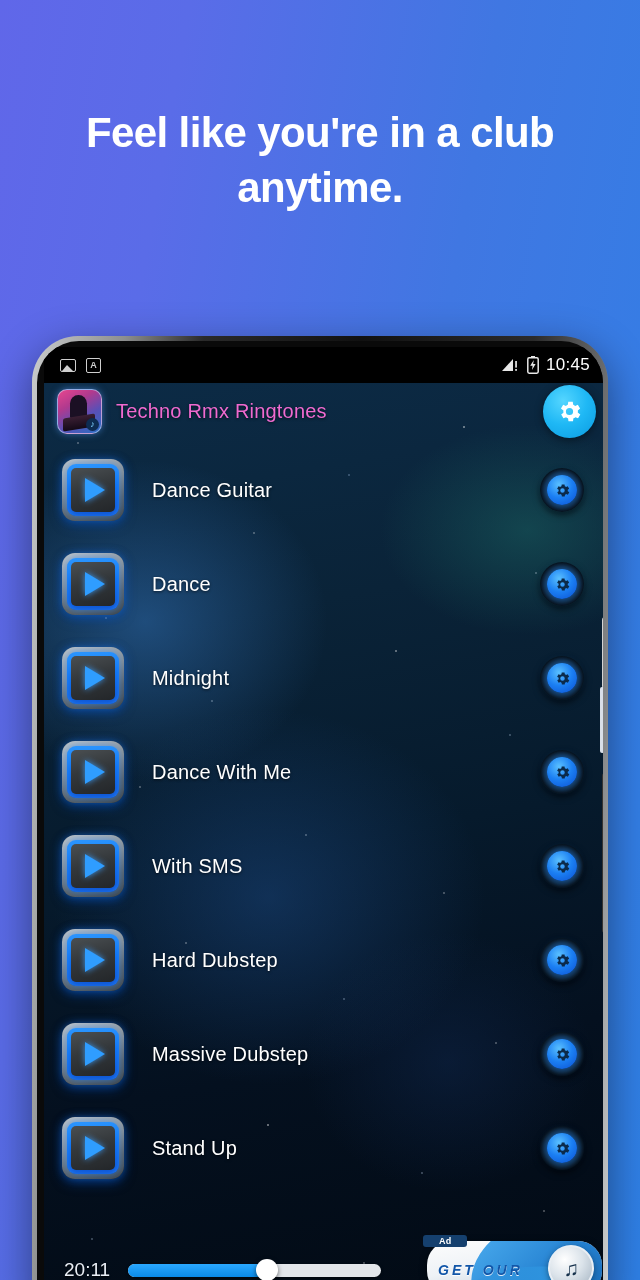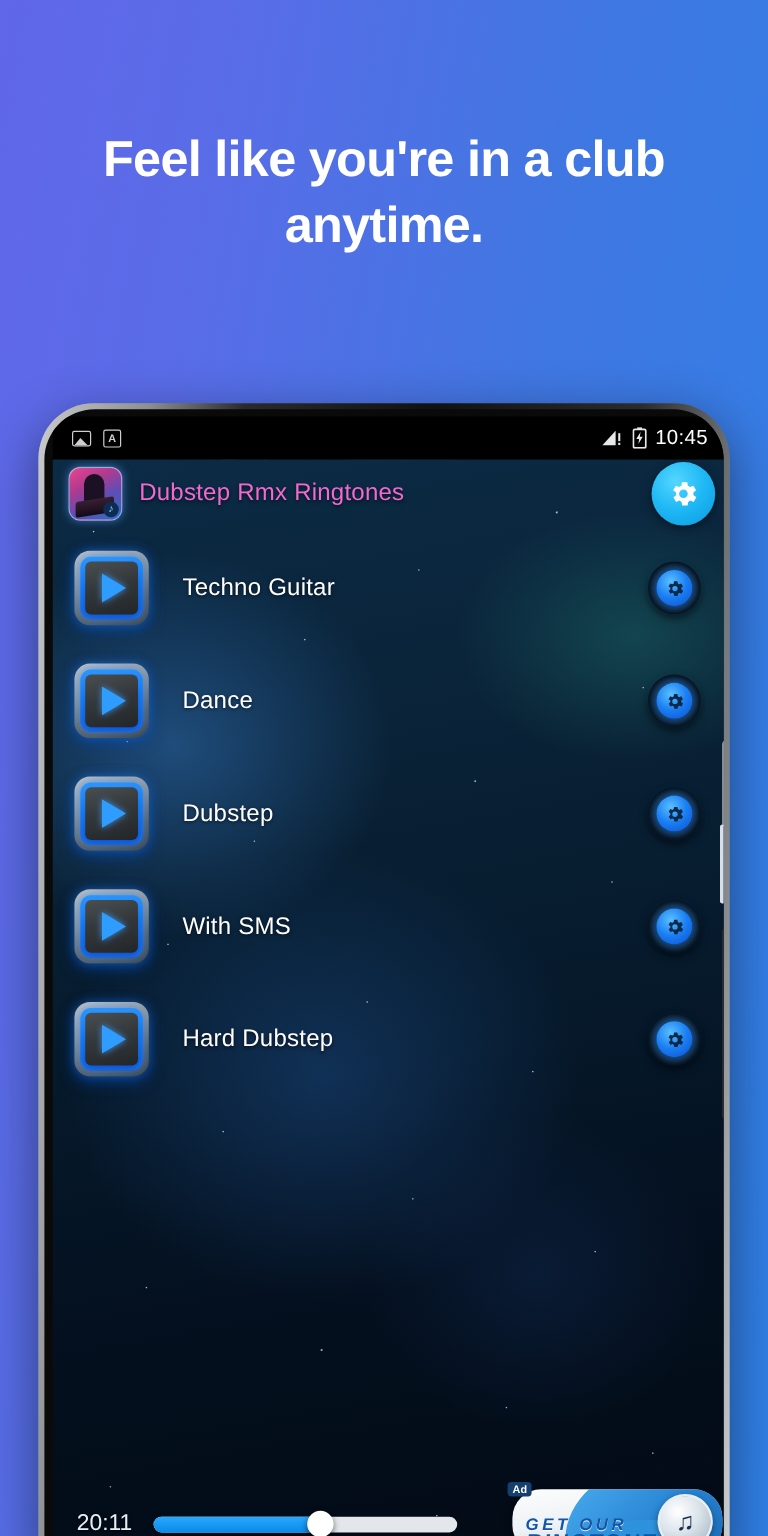--- a/index.html
+++ b/index.html
@@ -247,21 +247,21 @@
     background:#fff; box-shadow:0 2px 5px rgba(0,0,0,.55);
   }
 
   
   #ad {
     position:absolute; right:4px; bottom:6px; width:175px; height:54px; z-index:6;
   }
   #ad-badge {
     position:absolute; left:-4px; top:-6px; z-index:3;
     background:#15406e; color:#fff; font-size:9px; font-weight:bold;
-    padding:1px 4px; border-radius:3px; letter-spacing:.2px;
+    padding:1px 16px; border-radius:3px; letter-spacing:.2px;
   }
   #ad-body {
     position:absolute; inset:0; border-radius:24px; overflow:hidden;
     background:linear-gradient(170deg,#fdfdfd 0%,#eef2f6 42%,#c9d4de 78%,#aebccb 100%);
     box-shadow:0 2px 7px rgba(0,0,0,.55);
   }
   #ad-swoosh {
     position:absolute; right:-18px; top:-24px; width:150px; height:110px;
     border-radius:50%;
     background:linear-gradient(150deg,#3ea8ef 0%,#1276cd 55%,#0b5ba8 100%);
@@ -326,38 +326,38 @@
 
       <div id="app">
         <div id="stars"></div>
 
         <div id="app-header">
           <div id="app-icon">
             <span class="dj"></span>
             <span class="deck"></span>
             <span class="note-badge">♪</span>
           </div>
-          <div id="app-title" style="color: rgb(240, 106, 208);">Dubstep Rmx Ringtones</div>
+          <div id="app-title" style="color: rgb(240, 106, 208);">Techno Rmx Ringtones</div>
           <div id="settings-btn">
             <svg class="gear-white" viewBox="0 0 24 24">
               <path d="M19.4 13a7.6 7.6 0 0 0 0-2l2-1.6-2-3.4-2.4 1a7.6 7.6 0 0 0-1.7-1l-.4-2.6h-4l-.4 2.6a7.6 7.6 0 0 0-1.7 1l-2.4-1-2 3.4L6.6 11a7.6 7.6 0 0 0 0 2l-2 1.6 2 3.4 2.4-1a7.6 7.6 0 0 0 1.7 1l.4 2.6h4l.4-2.6a7.6 7.6 0 0 0 1.7-1l2.4 1 2-3.4-2-1.6zM12 15.2A3.2 3.2 0 1 1 15.2 12 3.2 3.2 0 0 1 12 15.2z"></path>
             </svg>
           </div>
         </div>
 
         <div id="list">
           <div class="row">
             <div class="play-btn">
               <div class="ring">
                   <div class="face">
                     <span class="tri"></span>
                   </div>
                 </div>
             </div>
-            <div class="row-title">Techno Guitar</div>
+            <div class="row-title">Dance Guitar</div>
             <div class="row-gear">
               <div class="disc">
                 <svg class="gear-dark" viewBox="0 0 24 24">
                   <path d="M19.4 13a7.6 7.6 0 0 0 0-2l2-1.6-2-3.4-2.4 1a7.6 7.6 0 0 0-1.7-1l-.4-2.6h-4l-.4 2.6a7.6 7.6 0 0 0-1.7 1l-2.4-1-2 3.4L6.6 11a7.6 7.6 0 0 0 0 2l-2 1.6 2 3.4 2.4-1a7.6 7.6 0 0 0 1.7 1l.4 2.6h4l.4-2.6a7.6 7.6 0 0 0 1.7-1l2.4 1 2-3.4-2-1.6zM12 15.2A3.2 3.2 0 1 1 15.2 12 3.2 3.2 0 0 1 12 15.2z"></path>
                 </svg>
               </div>
             </div>
           </div>
 
           <div class="row">
@@ -379,30 +379,47 @@
           </div>
 
           <div class="row">
             <div class="play-btn">
               <div class="ring">
                   <div class="face">
                     <span class="tri"></span>
                   </div>
                 </div>
             </div>
-            <div class="row-title">Dubstep</div>
-            <div class="row-gear">
-              <div class="disc">
-                <svg class="gear-dark" viewBox="0 0 24 24">
-                  <path d="M19.4 13a7.6 7.6 0 0 0 0-2l2-1.6-2-3.4-2.4 1a7.6 7.6 0 0 0-1.7-1l-.4-2.6h-4l-.4 2.6a7.6 7.6 0 0 0-1.7 1l-2.4-1-2 3.4L6.6 11a7.6 7.6 0 0 0 0 2l-2 1.6 2 3.4 2.4-1a7.6 7.6 0 0 0 1.7 1l.4 2.6h4l.4-2.6a7.6 7.6 0 0 0 1.7-1l2.4 1 2-3.4-2-1.6zM12 15.2A3.2 3.2 0 1 1 15.2 12 3.2 3.2 0 0 1 12 15.2z"></path>
-                </svg>
-              </div>
-            </div>
-          </div>
-
+            <div class="row-title">Midnight</div>
+            <div class="row-gear">
+              <div class="disc">
+                <svg class="gear-dark" viewBox="0 0 24 24">
+                  <path d="M19.4 13a7.6 7.6 0 0 0 0-2l2-1.6-2-3.4-2.4 1a7.6 7.6 0 0 0-1.7-1l-.4-2.6h-4l-.4 2.6a7.6 7.6 0 0 0-1.7 1l-2.4-1-2 3.4L6.6 11a7.6 7.6 0 0 0 0 2l-2 1.6 2 3.4 2.4-1a7.6 7.6 0 0 0 1.7 1l.4 2.6h4l.4-2.6a7.6 7.6 0 0 0 1.7-1l2.4 1 2-3.4-2-1.6zM12 15.2A3.2 3.2 0 1 1 15.2 12 3.2 3.2 0 0 1 12 15.2z"></path>
+                </svg>
+              </div>
+            </div>
+          </div>
+
+          <div class="row">
+            <div class="play-btn">
+              <div class="ring">
+                  <div class="face">
+                    <span class="tri"></span>
+                  </div>
+                </div>
+            </div>
+            <div class="row-title">Dance With Me</div>
+            <div class="row-gear">
+              <div class="disc">
+                <svg class="gear-dark" viewBox="0 0 24 24">
+                  <path d="M19.4 13a7.6 7.6 0 0 0 0-2l2-1.6-2-3.4-2.4 1a7.6 7.6 0 0 0-1.7-1l-.4-2.6h-4l-.4 2.6a7.6 7.6 0 0 0-1.7 1l-2.4-1-2 3.4L6.6 11a7.6 7.6 0 0 0 0 2l-2 1.6 2 3.4 2.4-1a7.6 7.6 0 0 0 1.7 1l.4 2.6h4l.4-2.6a7.6 7.6 0 0 0 1.7-1l2.4 1 2-3.4-2-1.6zM12 15.2A3.2 3.2 0 1 1 15.2 12 3.2 3.2 0 0 1 12 15.2z"></path>
+                </svg>
+              </div>
+            </div>
+          </div>
 
           <div class="row">
             <div class="play-btn">
               <div class="ring">
                   <div class="face">
                     <span class="tri"></span>
                   </div>
                 </div>
             </div>
             <div class="row-title">With SMS</div>
@@ -426,21 +443,55 @@
             <div class="row-title">Hard Dubstep</div>
             <div class="row-gear">
               <div class="disc">
                 <svg class="gear-dark" viewBox="0 0 24 24">
                   <path d="M19.4 13a7.6 7.6 0 0 0 0-2l2-1.6-2-3.4-2.4 1a7.6 7.6 0 0 0-1.7-1l-.4-2.6h-4l-.4 2.6a7.6 7.6 0 0 0-1.7 1l-2.4-1-2 3.4L6.6 11a7.6 7.6 0 0 0 0 2l-2 1.6 2 3.4 2.4-1a7.6 7.6 0 0 0 1.7 1l.4 2.6h4l.4-2.6a7.6 7.6 0 0 0 1.7-1l2.4 1 2-3.4-2-1.6zM12 15.2A3.2 3.2 0 1 1 15.2 12 3.2 3.2 0 0 1 12 15.2z"></path>
                 </svg>
               </div>
             </div>
           </div>
 
-
+          <div class="row">
+            <div class="play-btn">
+              <div class="ring">
+                  <div class="face">
+                    <span class="tri"></span>
+                  </div>
+                </div>
+            </div>
+            <div class="row-title">Massive Dubstep</div>
+            <div class="row-gear">
+              <div class="disc">
+                <svg class="gear-dark" viewBox="0 0 24 24">
+                  <path d="M19.4 13a7.6 7.6 0 0 0 0-2l2-1.6-2-3.4-2.4 1a7.6 7.6 0 0 0-1.7-1l-.4-2.6h-4l-.4 2.6a7.6 7.6 0 0 0-1.7 1l-2.4-1-2 3.4L6.6 11a7.6 7.6 0 0 0 0 2l-2 1.6 2 3.4 2.4-1a7.6 7.6 0 0 0 1.7 1l.4 2.6h4l.4-2.6a7.6 7.6 0 0 0 1.7-1l2.4 1 2-3.4-2-1.6zM12 15.2A3.2 3.2 0 1 1 15.2 12 3.2 3.2 0 0 1 12 15.2z"></path>
+                </svg>
+              </div>
+            </div>
+          </div>
+
+          <div class="row">
+            <div class="play-btn">
+              <div class="ring">
+                  <div class="face">
+                    <span class="tri"></span>
+                  </div>
+                </div>
+            </div>
+            <div class="row-title">Stand Up</div>
+            <div class="row-gear">
+              <div class="disc">
+                <svg class="gear-dark" viewBox="0 0 24 24">
+                  <path d="M19.4 13a7.6 7.6 0 0 0 0-2l2-1.6-2-3.4-2.4 1a7.6 7.6 0 0 0-1.7-1l-.4-2.6h-4l-.4 2.6a7.6 7.6 0 0 0-1.7 1l-2.4-1-2 3.4L6.6 11a7.6 7.6 0 0 0 0 2l-2 1.6 2 3.4 2.4-1a7.6 7.6 0 0 0 1.7 1l.4 2.6h4l.4-2.6a7.6 7.6 0 0 0 1.7-1l2.4 1 2-3.4-2-1.6zM12 15.2A3.2 3.2 0 1 1 15.2 12 3.2 3.2 0 0 1 12 15.2z"></path>
+                </svg>
+              </div>
+            </div>
+          </div>
         </div>
 
         <div id="scroll-track">
           <div id="scroll-thumb"></div>
         </div>
 
         <div id="player">
           <div id="player-time">20:11</div>
           <div id="seek">
             <div id="seek-fill" style="width: 55%;"></div>

